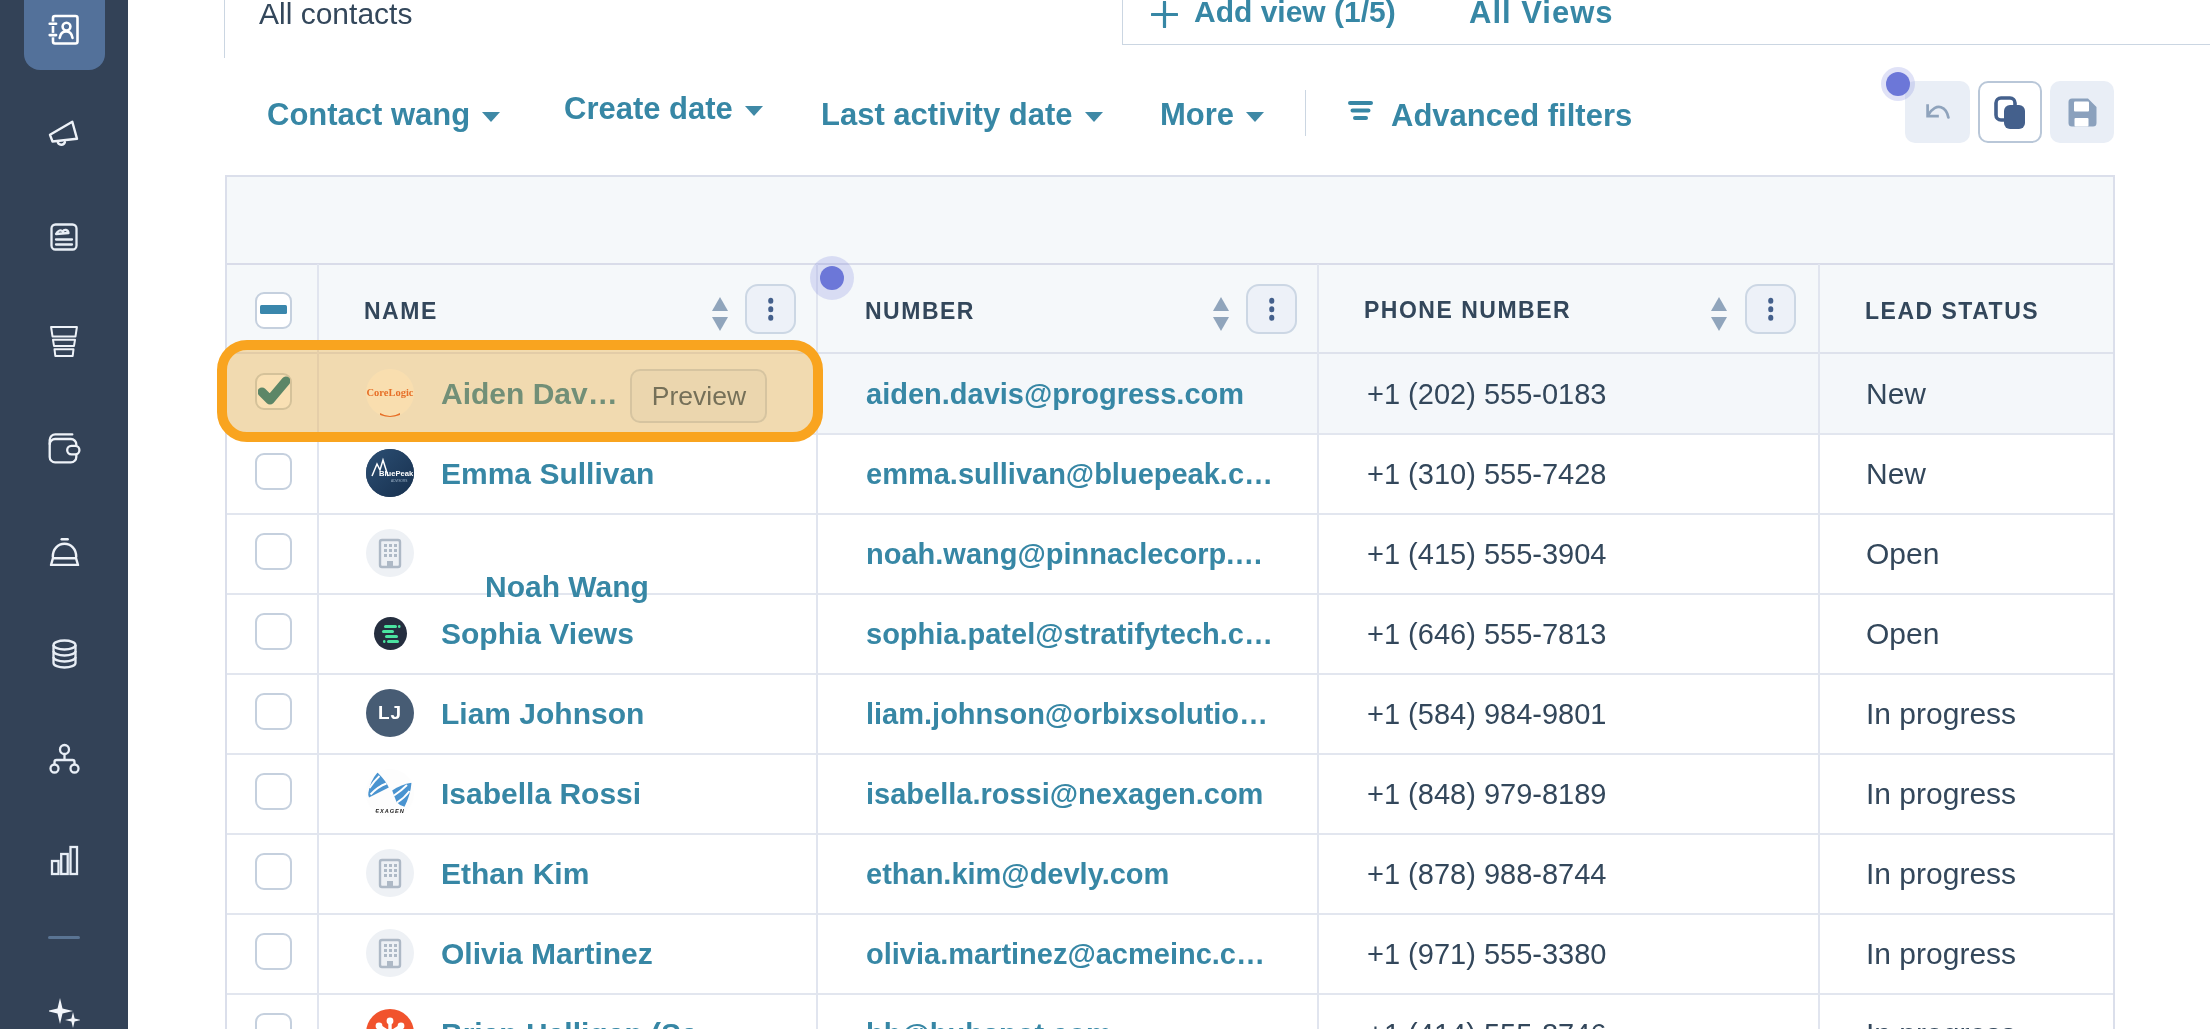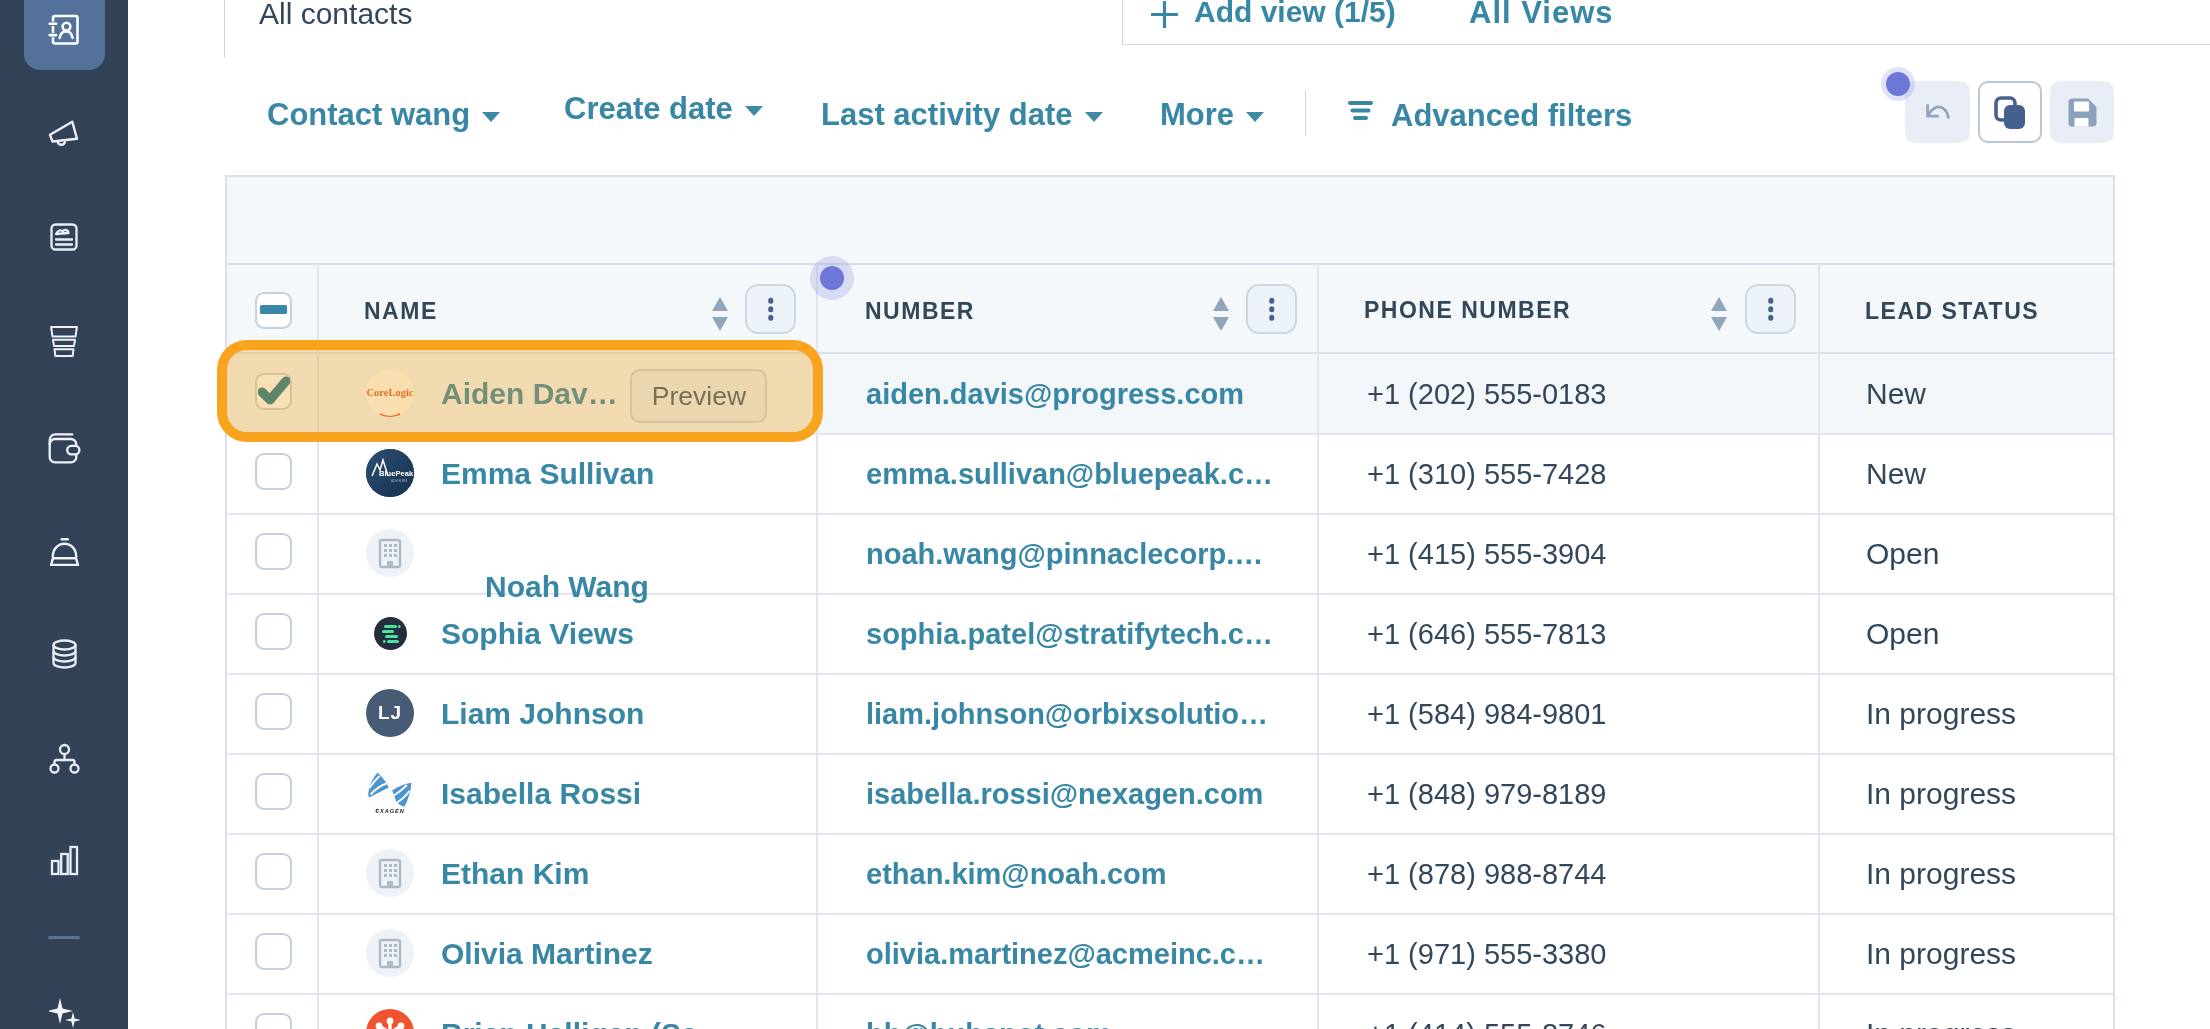--- a/index.html
+++ b/index.html
@@ -342,21 +342,21 @@
         <rect x="23" y="20" width="3" height="3"></rect>
         <rect x="28" y="20" width="3" height="3"></rect>
       <rect x="18" y="25" width="3" height="3"></rect>
         <rect x="23" y="25" width="3" height="3"></rect>
         <rect x="28" y="25" width="3" height="3"></rect>
       <rect x="21" y="32" width="6" height="6"></rect>
     </g>
   </svg>
 </div>
 <span class="t link vc" style="left:441px;top:874px;text-align:right;">Ethan Kim</span>
-<span class="t em vc" style="left:866px;top:874px;">ethan.kim@noah.com</span>
+<span class="t em vc" style="left:866px;top:874px;">ethan.kim@devly.com</span>
 <span class="t ph vc" style="left:1367px;top:874px;">+1 (878) 988-8744</span>
 <span class="t plain vc" style="left:1866px;top:874px;">In progress</span>
 
 <div class="cb" style="left:255px;top:933px;"></div>
 <div class="avco" style="left:366px;top:929px;">
   <svg width="48" height="48" viewBox="0 0 48 48">
     <rect x="14" y="11" width="20" height="27" rx="2" fill="none" stroke="#aeb9c6" stroke-width="2.4"></rect>
     <g fill="#aeb9c6">
       <rect x="18" y="15" width="3" height="3"></rect>
         <rect x="23" y="15" width="3" height="3"></rect>

